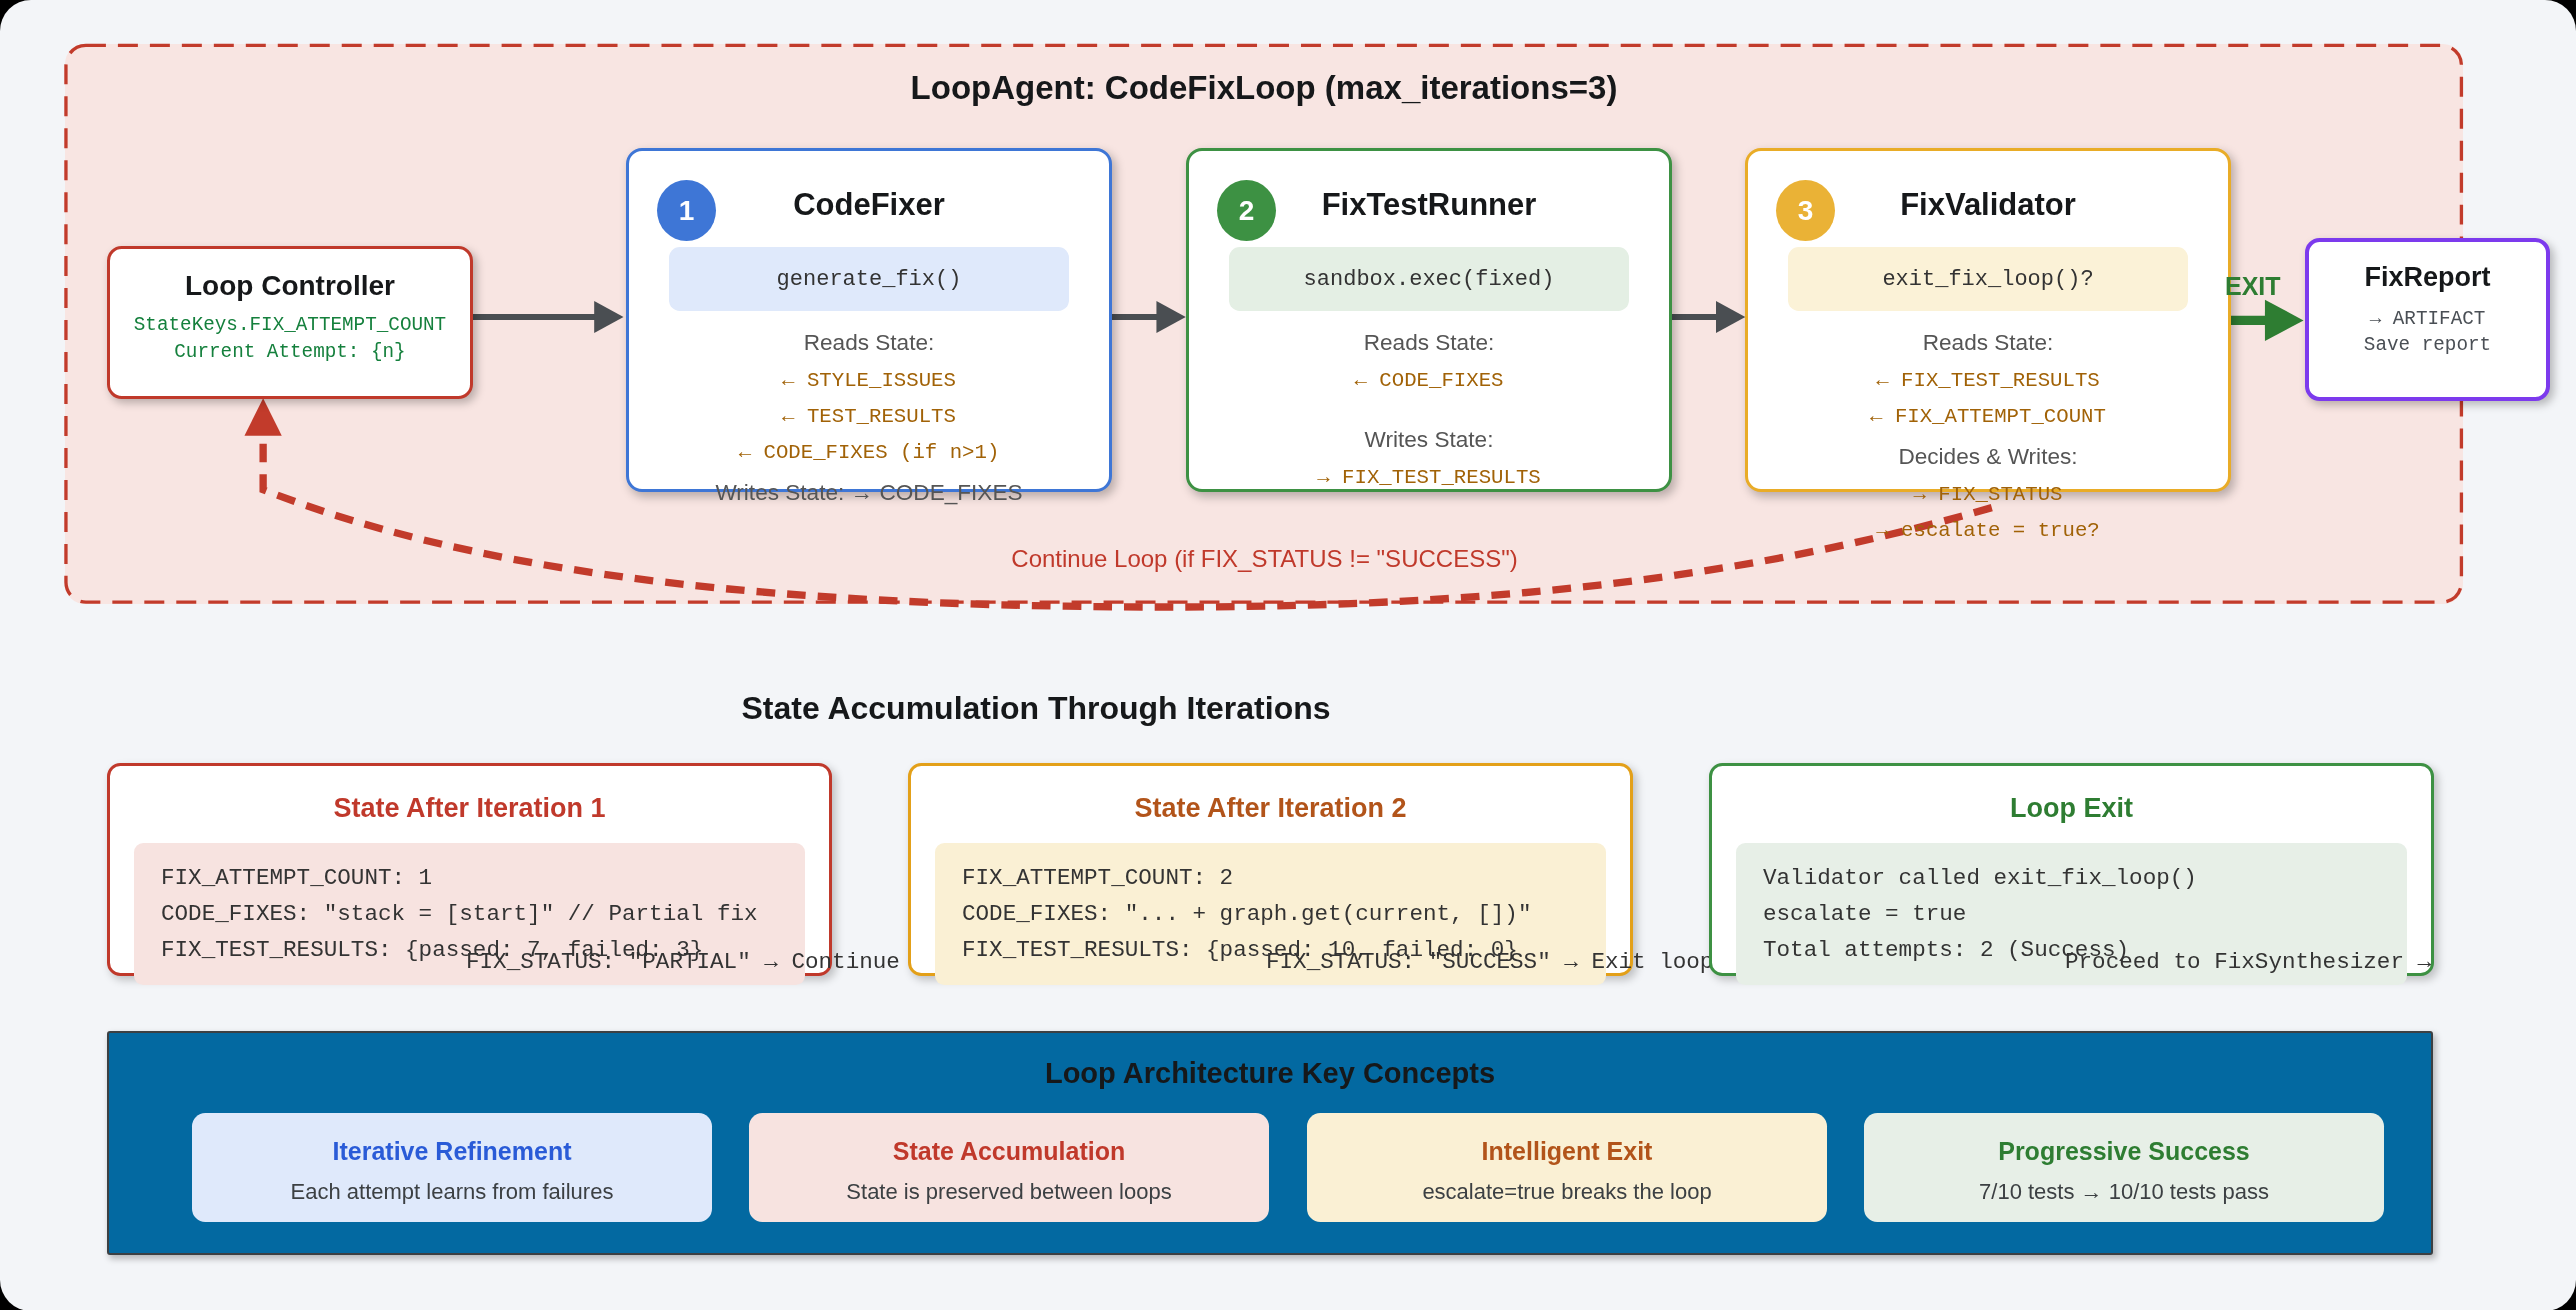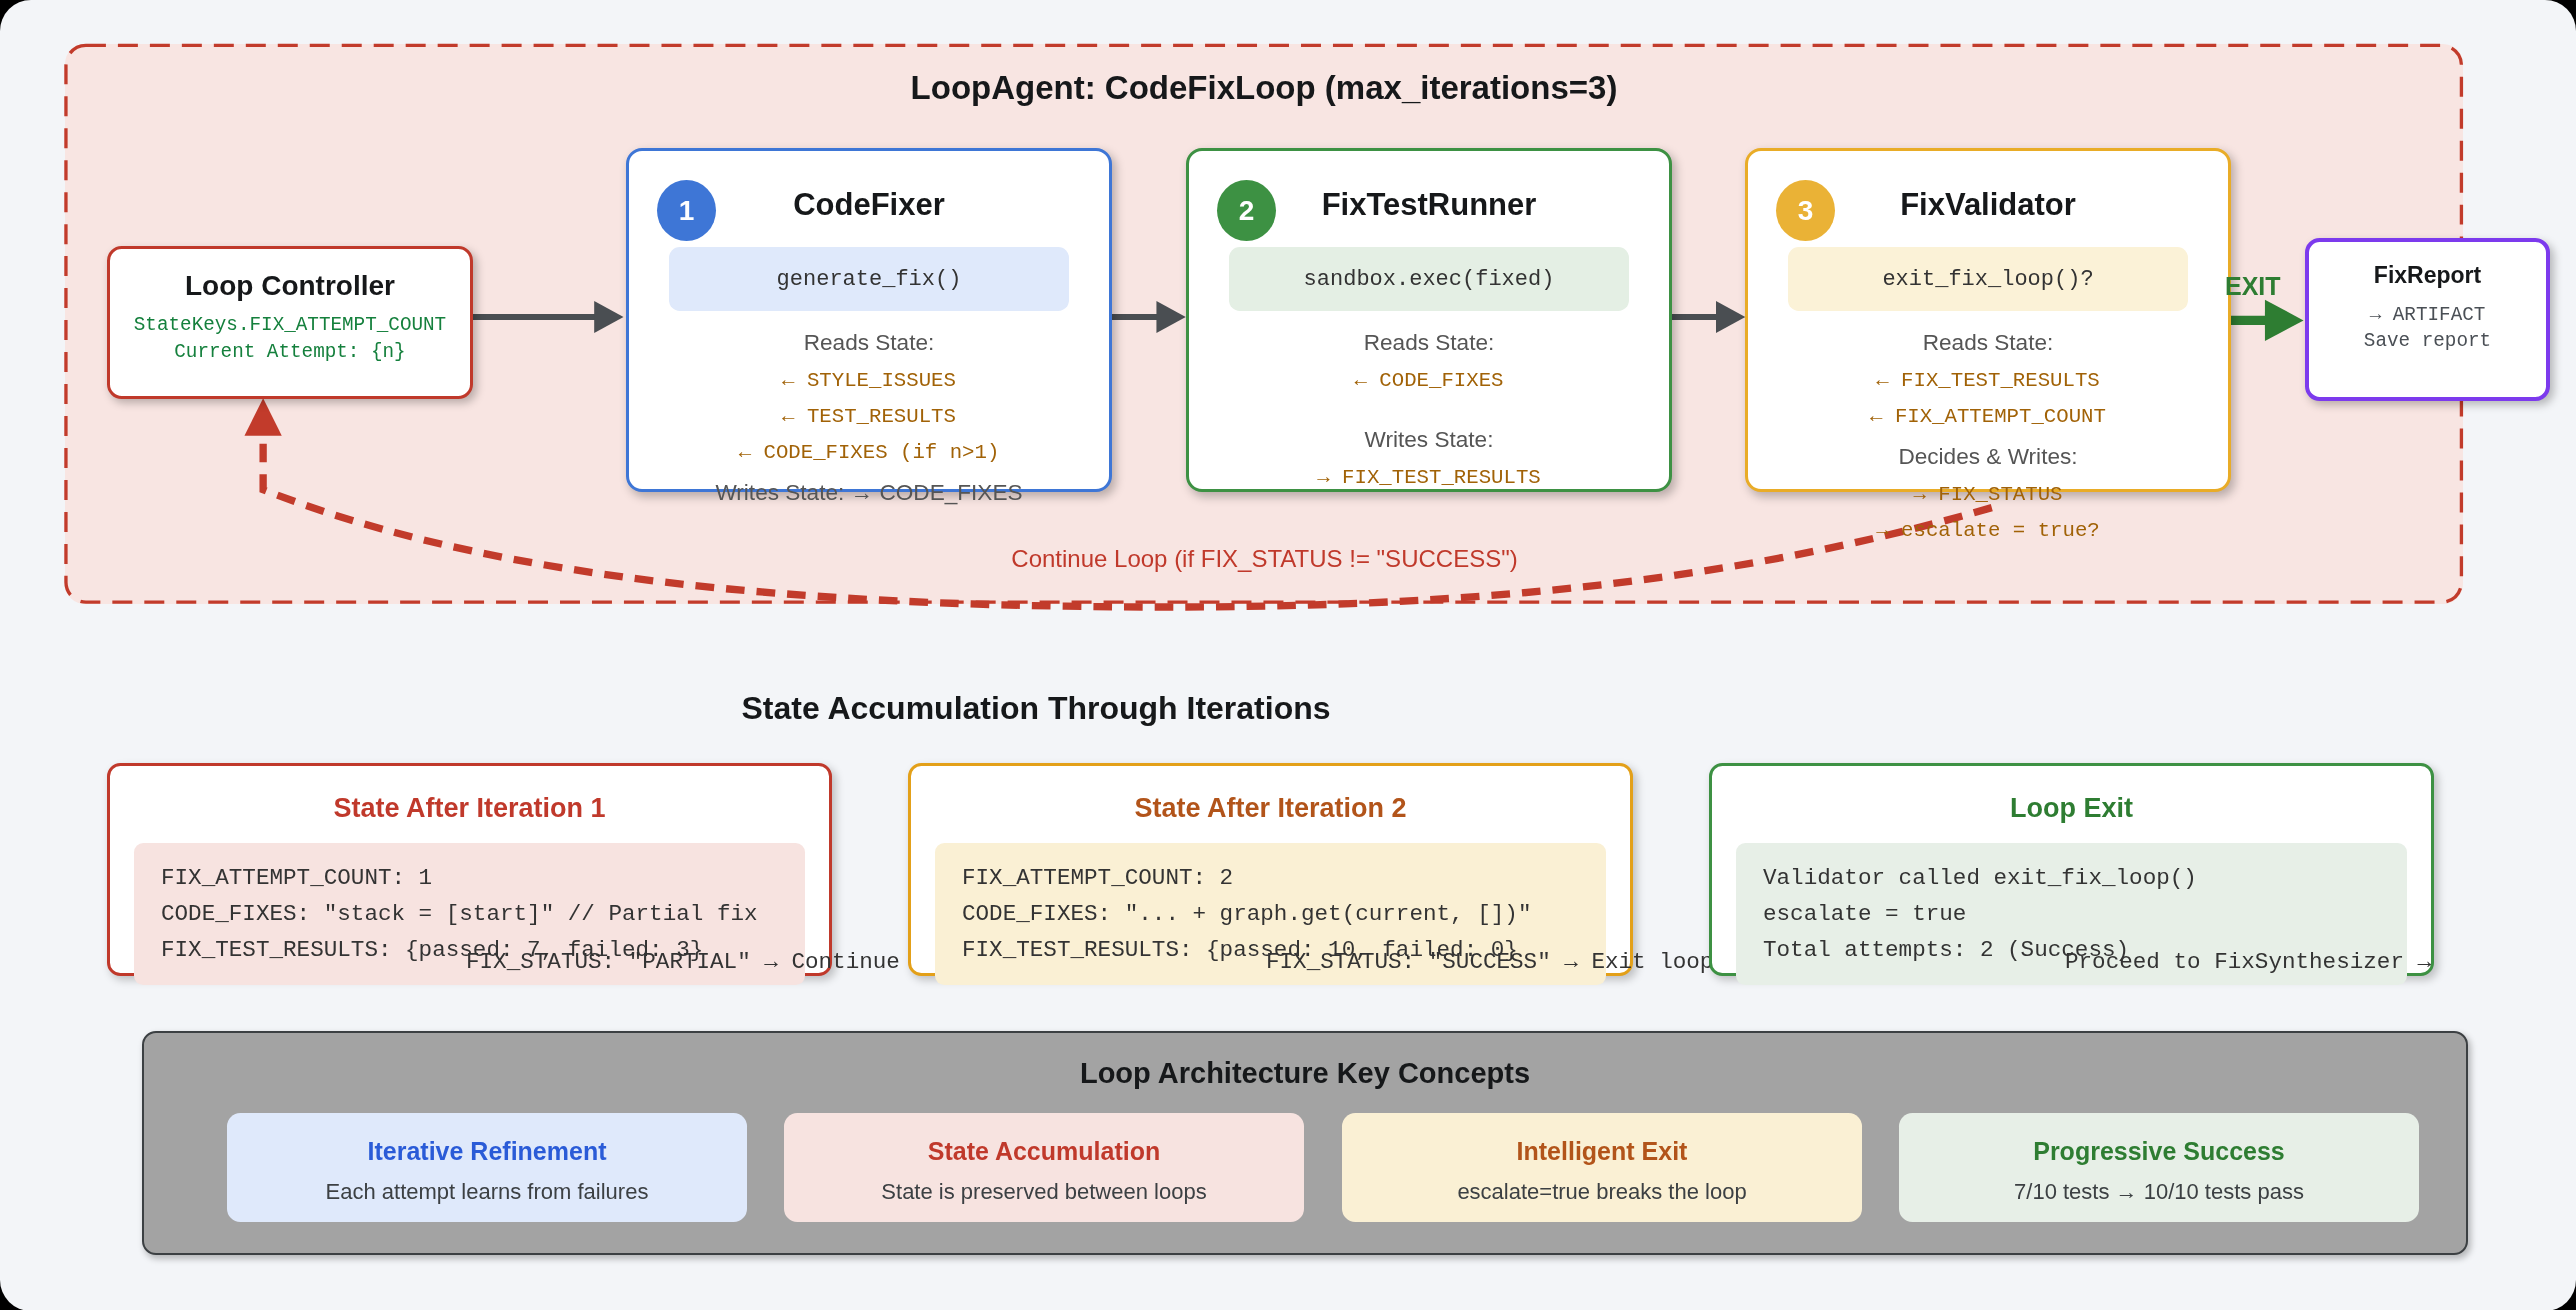--- a/index.html
+++ b/index.html
@@ -35,21 +35,21 @@
   .slabel{margin-top:18.7px;font-size:22.6px;color:#555;}
   .sitem{margin-top:13px;font-size:20.7px;color:#a16207;font-family:"Liberation Mono",monospace;}
   .agent.runner .wlabel{margin-top:35px;}
   .wlabel{margin-top:16px;font-size:22.6px;color:#555;}
 
   .exit-label{position:absolute;left:2225px;top:272px;width:80px;text-align:left;
               font-size:25px;font-weight:bold;color:#2e7d32;z-index:3;}
   .report{position:absolute;left:2305px;top:238px;width:237px;height:155px;background:#fff;
           border:4px solid #7c3aed;border-radius:14.7px;box-shadow:3.3px 4px 8px rgba(0,0,0,.25);
           text-align:center;z-index:4;}
-  .report h3{margin:20px 0 0;font-size:23px;color:#16181a;}
+  .report h3{margin:20px 0 0;font-size:27px;color:#16181a;}
   .report .mline{margin-top:14.7px;font-family:"Liberation Mono",monospace;font-size:19.3px;color:#4a4f55;}
   .report .mline + .mline{margin-top:4px;}
 
   .continue-label{position:absolute;left:0;top:545px;width:2529px;text-align:center;
                   font-size:24px;color:#c0392b;z-index:1;}
 
   .overlay{position:absolute;left:0;top:0;z-index:2;pointer-events:none;}
 
   
   .section-heading{position:absolute;left:0;top:690px;width:2072px;text-align:center;
@@ -61,22 +61,22 @@
   .scard.green{border:3.3px solid #3d9143;}
   .scard h3{margin:27px 9px 0;font-size:27px;}
   .t-red{color:#c0392b;}.t-brown{color:#b2541a;}.t-green{color:#2e7d32;}.t-blue{color:#2a5bd7;}
   .scode{margin:18.7px 24px 0;border-radius:9.3px;padding:17.3px 0 17.3px 27px;text-align:left;
          font-family:"Liberation Mono",monospace;font-size:22.6px;line-height:36px;color:#333;}
   .c-pink{background:#f7e3e0;}.c-yellow{background:#faf0d4;}.c-green{background:#e7efe7;}
   .overflow-line{position:absolute;top:949px;white-space:nowrap;
                  font-family:"Liberation Mono",monospace;font-size:22.6px;color:#333;}
 
   
-  .concepts{position:absolute;left:107px;top:1031px;width:2322px;height:220px;background:#a3a3a3;
-            border:2.7px solid #3c4043;border-radius:14px;box-shadow:2.7px 3.3px 6.7px rgba(0,0,0,.25);margin-left:35px;}
+  .concepts{position:absolute;left:107px;top:1031px;width:2322px;height:220px;background:#0369a1;
+            border:2.7px solid #3c4043;border-radius:3px;box-shadow:2.7px 3.3px 6.7px rgba(0,0,0,.25);}
   .concepts h3{margin:24px 0 0;text-align:center;font-size:29px;color:#16181a;}
   .pill{position:absolute;top:80px;width:520px;height:109px;border-radius:13.3px;text-align:center;}
   .pill .ptitle{margin-top:24px;font-size:25px;font-weight:bold;}
   .pill .psub{margin-top:13.3px;font-size:22px;color:#3c4043;}
 </style>
 </head>
 <body>
 
 <div class="canvas">
   <div class="panel"></div>

